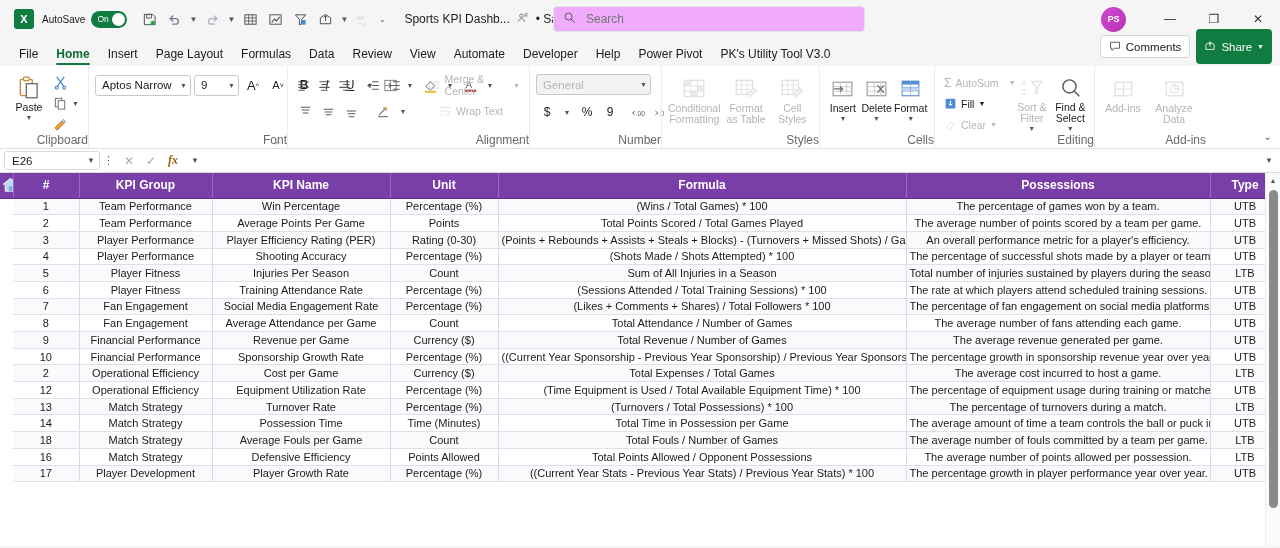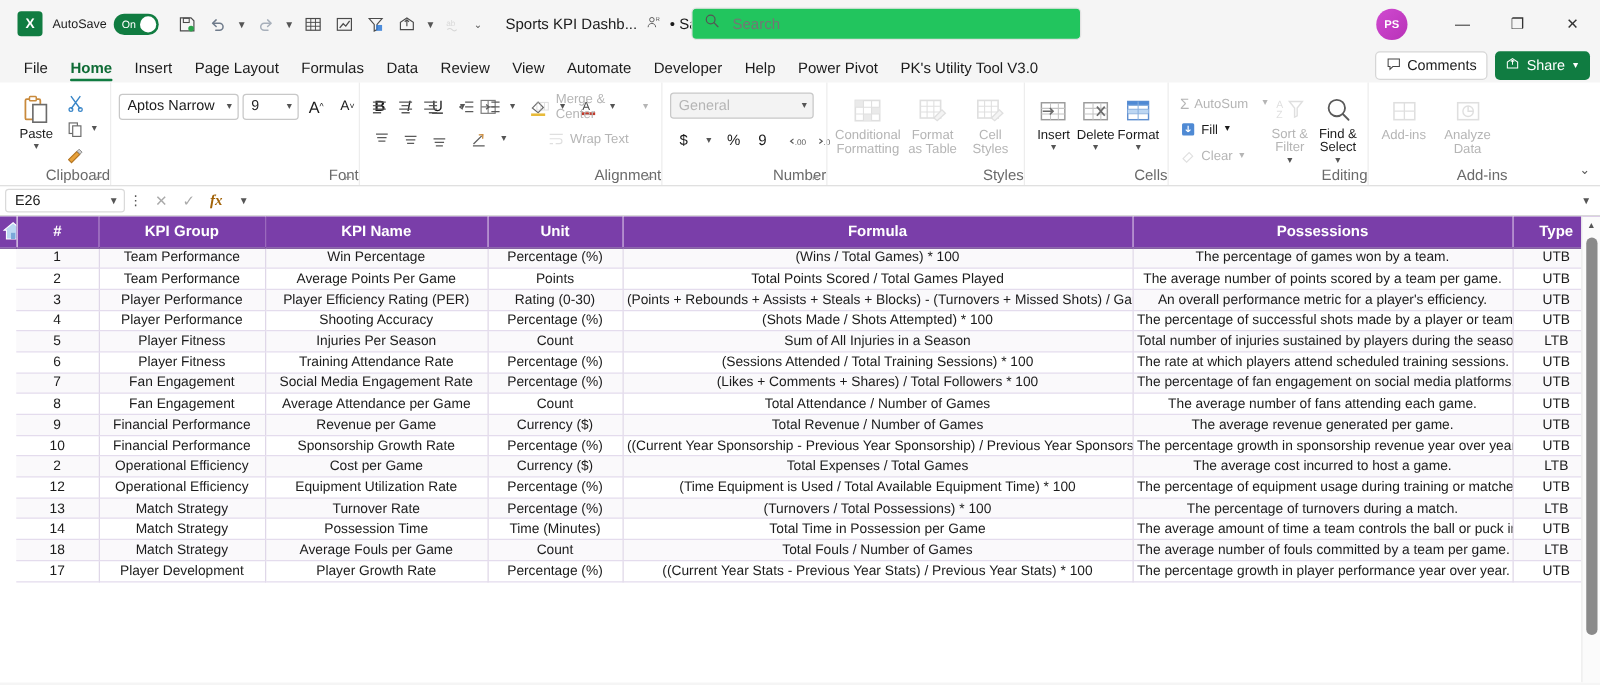--- a/index.html
+++ b/index.html
@@ -46,21 +46,21 @@
     color: #555; font-size: 8px;
   }
   .tb-filename {
     font-size: 12px; color: #1b1b1b; margin-left: 16px; white-space: nowrap;
   }
   .tb-lock { margin-left: 7px; color: #555; font-size: 11px; }
   .tb-saved { font-size: 12px; color: #1b1b1b; margin-left: 7px; white-space: nowrap; }
   .tb-saved-caret { font-size: 8px; color: #555; margin-left: 5px; }
   .tb-search {
     position: absolute; left: 553px; top: 6px;
-    width: 312px; height: 26px; background: #22c55e;
+    width: 312px; height: 26px; background: #f0abfc;
     border: 1px solid #e3e3e3; border-radius: 4px;
     display: flex; align-items: center; padding: 0 9px; gap: 8px;
   }
   .tb-search input {
     border: none; outline: none; font-size: 12px; color: #444;
     background: transparent; width: 100%;
     font-family: "Liberation Sans", sans-serif;
   }
   .tb-right {
     position: absolute; right: 0; top: 0; height: 38px;
@@ -94,21 +94,21 @@
   }
   .ribbon-right { position: absolute; right: 8px; bottom: 2px; display: flex; align-items: center; gap: 6px; }
   .comments-btn {
     display: flex; align-items: center; gap: 5px;
     border: 1px solid #d6d6d6; border-radius: 4px; background: #fff;
     font-size: 11.5px; color: #1b1b1b; padding: 3px 8px; height: 23px;
   }
   .share-btn {
     display: flex; align-items: center; gap: 5px;
     border-radius: 4px; background: #107c41; color: #fff;
-    font-size: 11.5px; padding: 3px 8px; height: 23px;
+    font-size: 11.5px; padding: 3px 8px; height: 35px;
   }
 
   
   .ribbon {
     height: 83px; background: #ffffff; border-bottom: 1px solid #e0e0e0;
     display: flex; align-items: stretch; position: relative;
   }
   .rgroup { position: relative; display: flex; flex-direction: column; padding: 3px 0 0 0; }
   .rgroup + .rgroup { border-left: 1px solid #ededed; }
   .rgroup-label {
@@ -912,20 +912,30 @@
             <td>18</td>
             <td>Match Strategy</td>
             <td>Average Fouls per Game</td>
             <td>Count</td>
             <td>Total Fouls / Number of Games</td>
             <td>The average number of fouls committed by a team per game.</td>
             <td>LTB</td>
           </tr>
           <tr>
             <td class="first" style="border-right: none; background: rgb(255, 255, 255); border-bottom: none; border-left: none;"></td>
+            <td>16</td>
+            <td>Match Strategy</td>
+            <td>Defensive Efficiency</td>
+            <td>Points Allowed</td>
+            <td>Total Points Allowed / Opponent Possessions</td>
+            <td>The average number of points allowed per possession.</td>
+            <td>LTB</td>
+          </tr>
+          <tr>
+            <td class="first" style="border-right: none; background: rgb(255, 255, 255); border-bottom: none; border-left: none;"></td>
             <td>17</td>
             <td>Player Development</td>
             <td>Player Growth Rate</td>
             <td>Percentage (%)</td>
             <td>((Current Year Stats - Previous Year Stats) / Previous Year Stats) * 100</td>
             <td>The percentage growth in player performance year over year.</td>
             <td>UTB</td>
           </tr>
         </tbody>
     </table>

